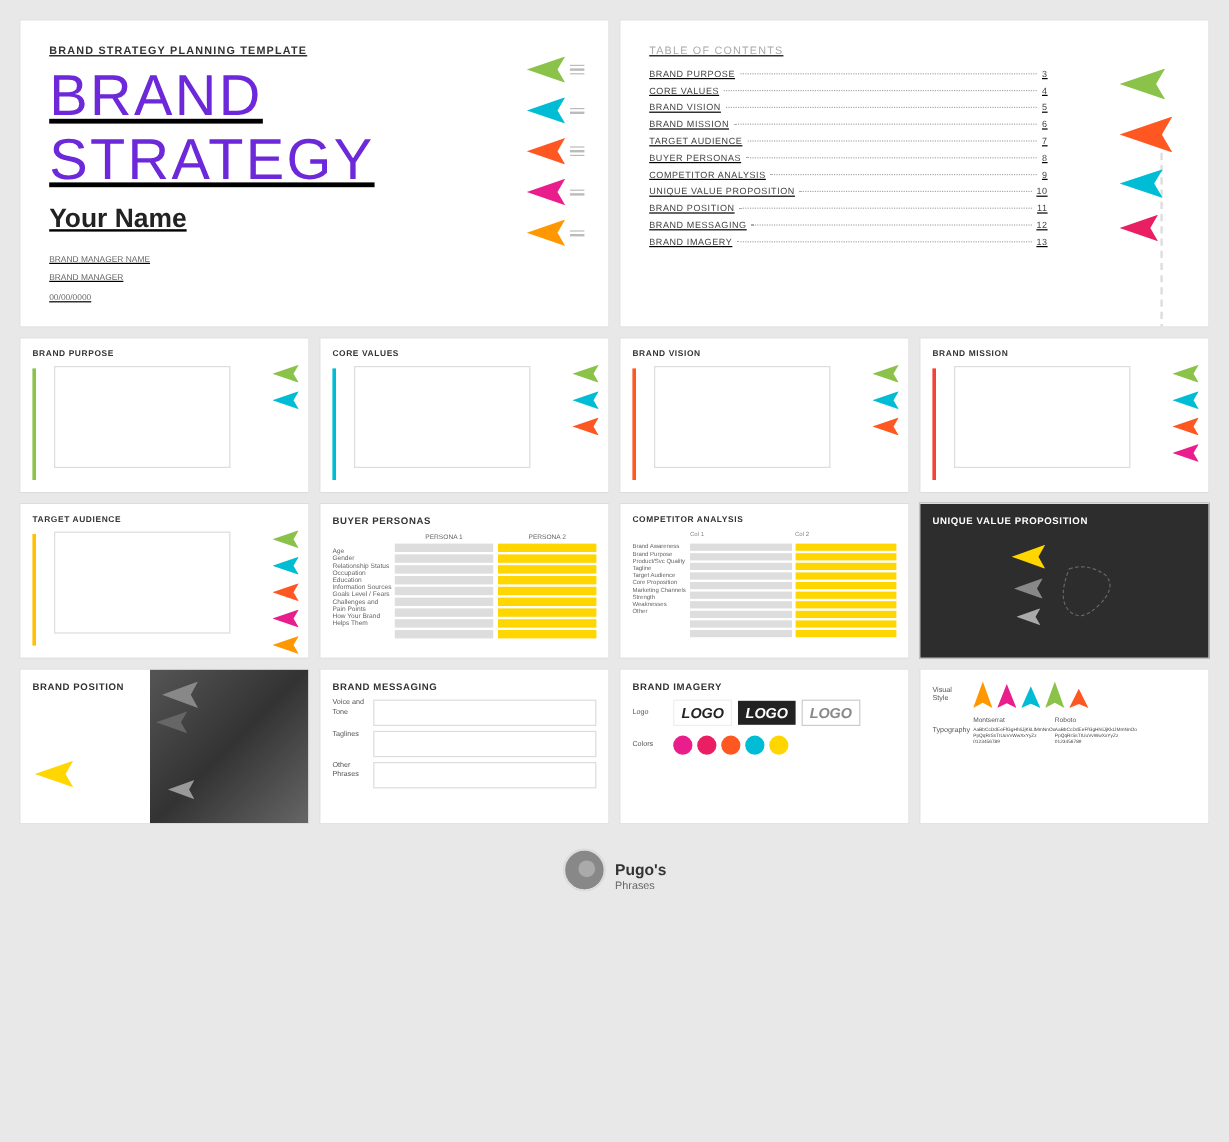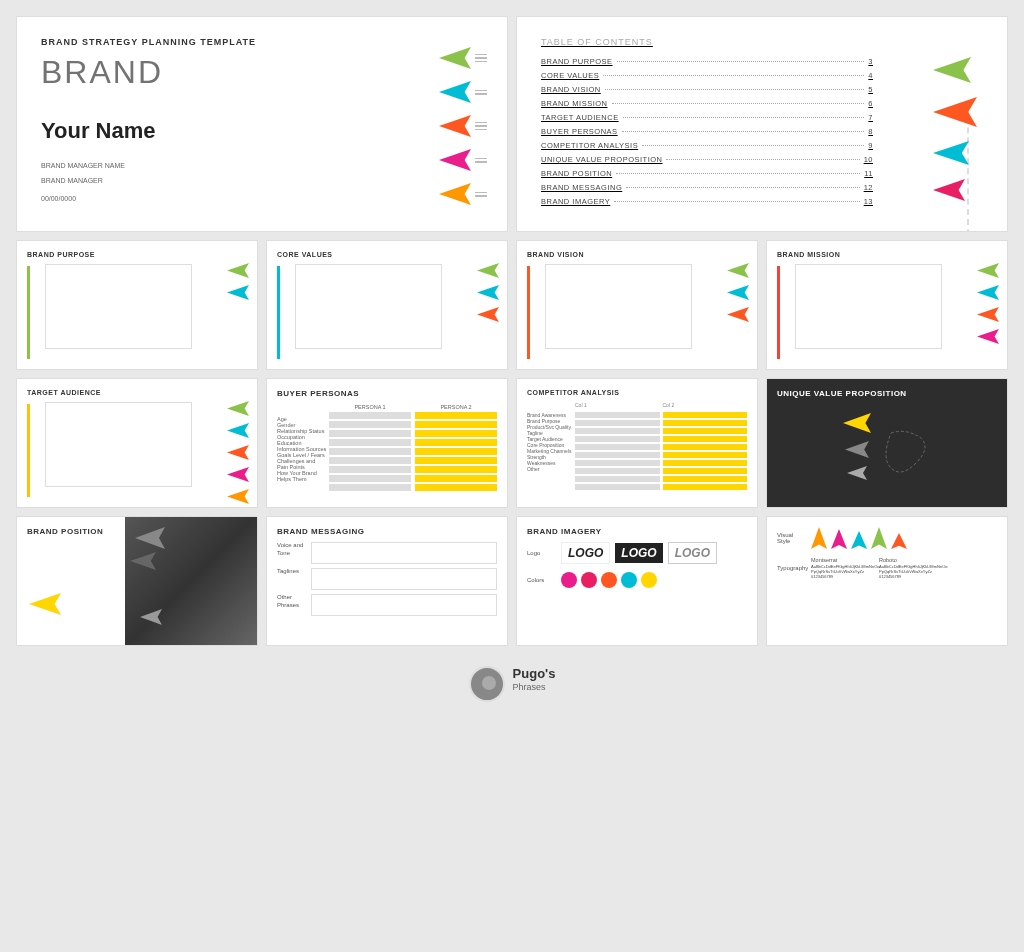--- a/index.html
+++ b/index.html
@@ -42,35 +42,36 @@
       letter-spacing: 0.5px;
       color: #333;
       margin-bottom: 6px;
       text-transform: uppercase;
     }
 
     
     .cover-panel {
       padding: 20px 24px;
       min-height: 200px;
+      text-decoration: underline;
     }
     .cover-subtitle {
       font-size: 9px;
       font-weight: bold;
       letter-spacing: 1px;
       color: #333;
       margin-bottom: 8px;
     }
     .cover-title {
-      font-size: 32px;
+      font-size: 48px;
       font-weight: 300;
-      color: #737373;
+      color: #6d28d9;
       line-height: 1.1;
       letter-spacing: 2px;
-      margin-bottom: 28px;
+      margin-bottom: 8px;
       text-transform: uppercase;
     }
     .cover-brand-name {
       font-size: 22px;
       font-weight: bold;
       color: #222;
       margin-bottom: 16px;
     }
     .cover-manager {
       font-size: 7px;
@@ -464,21 +465,21 @@
     .typo-block {
       font-size: 5px;
       color: #444;
       line-height: 1.3;
       width: 60px;
     }
 
     
     .footer {
       display: flex;
-      align-items: flex-start;
+      align-items: flex-end;
       gap: 8px;
       margin-top: 12px;
     }
     .avatar-circle {
       width: 36px;
       height: 36px;
       border-radius: 50%;
       background: #888;
       overflow: hidden;
       border: 2px solid #ddd;
@@ -496,20 +497,21 @@
   </style>
 </head>
 <body>
 
 <div class="top-row">
 
   <div class="panel cover-panel">
     <div class="cover-subtitle">BRAND STRATEGY PLANNING TEMPLATE</div>
     <div class="cover-title">
       <span>BRAND</span><br>
+      <span>STRATEGY</span>
     </div>
     <div class="cover-brand-name">Your Name</div>
     <div class="cover-manager">BRAND MANAGER NAME</div>
     <div class="cover-manager">BRAND MANAGER</div>
     <div class="cover-date">00/00/0000</div>
 
     <div class="planes-group">
       <div class="plane-row">
         <div class="plane-green"></div>
         <div class="plane-lines">

